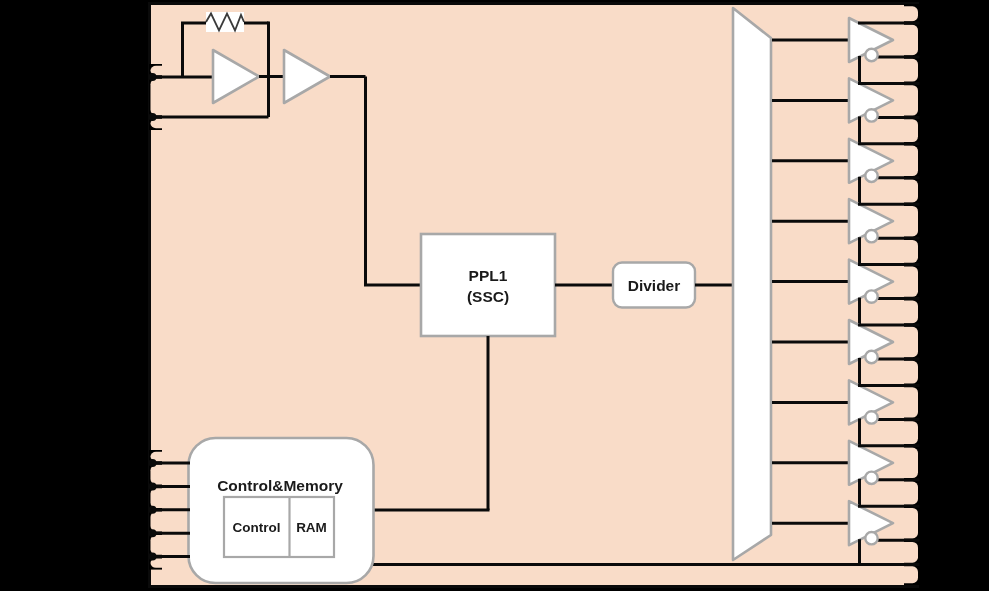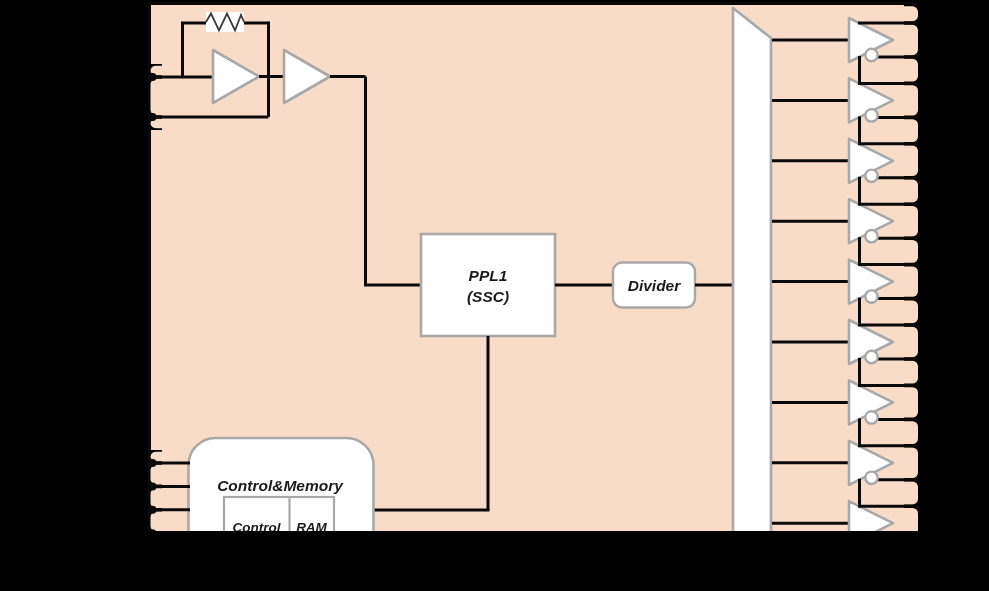--- a/index.html
+++ b/index.html
@@ -1,17 +1,17 @@
 <!DOCTYPE html>
 <html><head>
 <meta charset="utf-8">
 <style>
   html,body{margin:0;padding:0;background:#000;}
   body{font-family:"Liberation Sans",sans-serif;}
-  .stage{position:relative;width:989px;height:531px;background:#000;overflow:hidden;font-style:italic;}
+  .stage{position:relative;width:989px;height:591px;background:#000;overflow:hidden;}
   svg{display:block;}
   text{font-family:"Liberation Sans","DejaVu Sans",sans-serif;font-weight:bold;fill:#1a1a1a;}
   .t15{font-size:15.5px;}
   .t13{font-size:13.5px;}
 </style>
 </head>
 <body>
 
 <div class="stage">
 <svg id="svg" width="989" height="591" viewBox="0 0 989 591">

